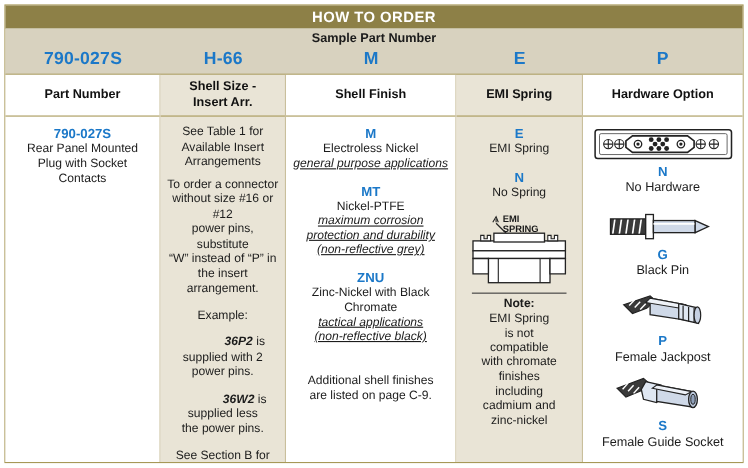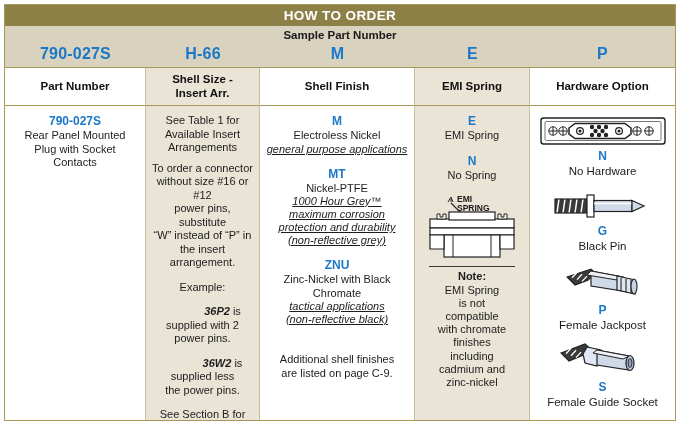--- a/index.html
+++ b/index.html
@@ -254,21 +254,20 @@
         <div class="col-body">
 
           <div class="code">M</div>
           <div class="plain-line">Electroless Nickel</div>
           <div class="ital">general purpose applications</div>
 
           <div class="gap-m"></div>
 
           <div class="code">MT</div>
           <div class="plain-line">Nickel-PTFE</div>
-          <div class="ital">1000 Hour Grey™</div>
           <div class="ital">maximum corrosion</div>
           <div class="ital">protection and durability</div>
           <div class="ital">(non-reflective grey)</div>
 
           <div class="gap-m"></div>
 
           <div class="code">ZNU</div>
           <div class="plain-line">Zinc-Nickel with Black</div>
           <div class="plain-line">Chromate</div>
           <div class="ital">tactical applications</div>

